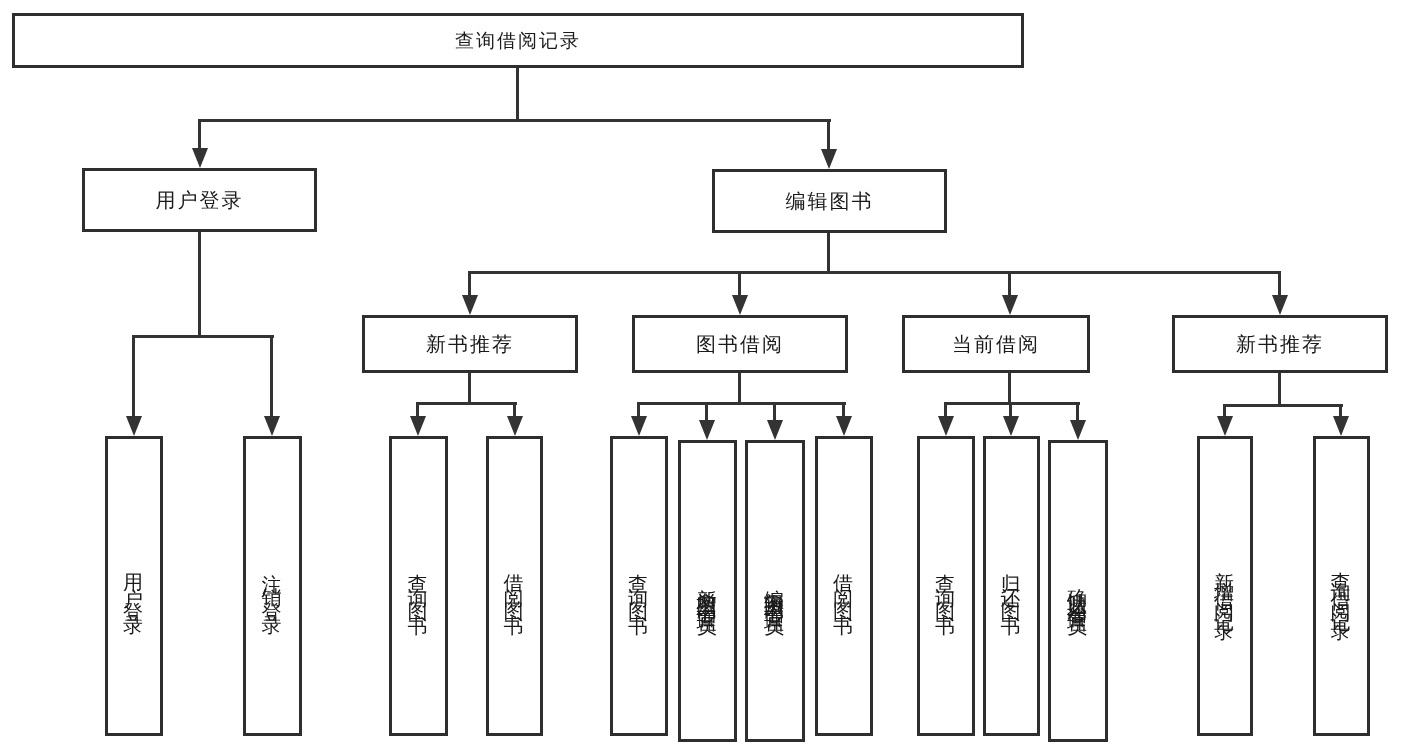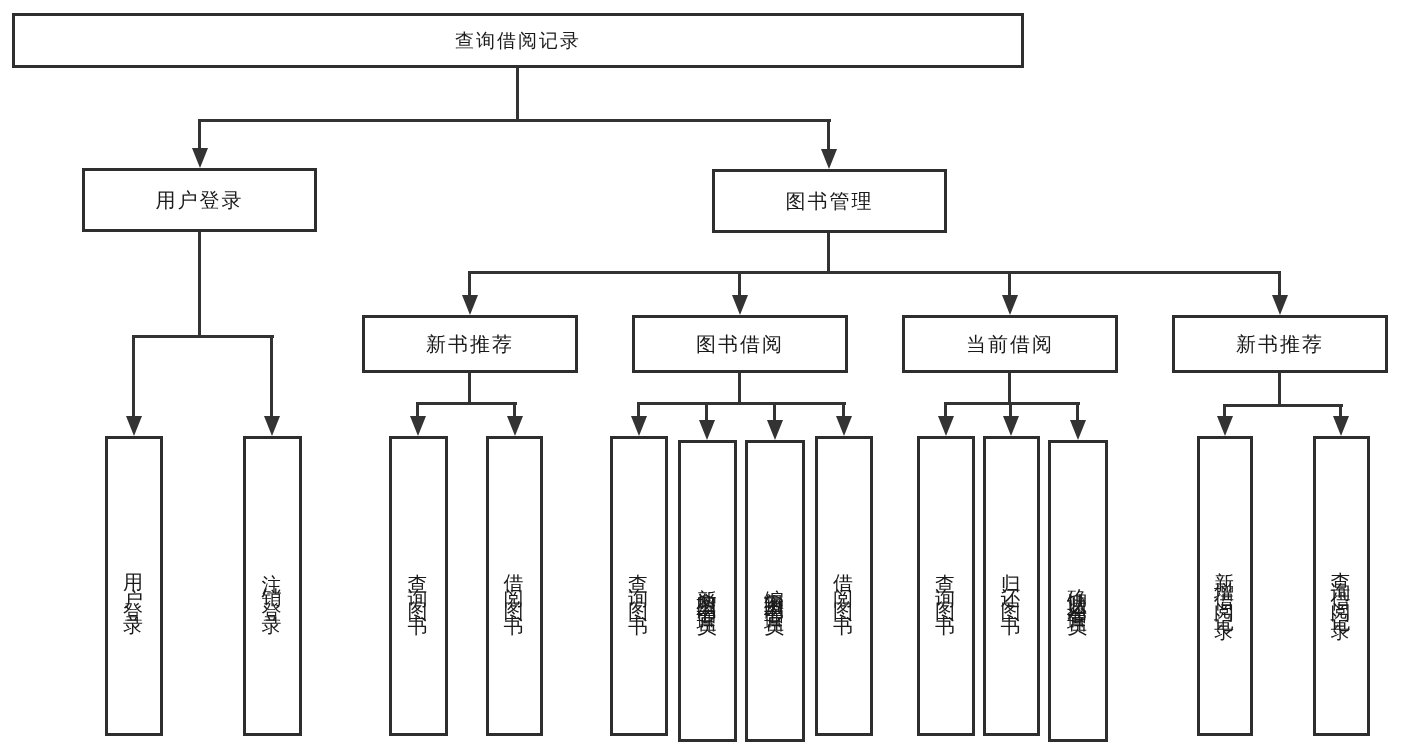--- a/index.html
+++ b/index.html
@@ -43,21 +43,21 @@
   <div class="box root" style="left:12px;top:13px;width:1012px;height:55px">查询借阅记录</div>
 
   <div class="vline" style="left:516px;top:68px;height:54px"></div>
   <div class="hline" style="left:198px;top:119px;width:633px"></div>
   <div class="vline" style="left:198px;top:119px;height:29px"></div>
   <div class="arrow" style="left:192px;top:148px"></div>
   <div class="vline" style="left:827px;top:119px;height:30px"></div>
   <div class="arrow" style="left:821px;top:149px"></div>
 
   <div class="box" style="left:82px;top:168px;width:235px;height:64px">用户登录</div>
-  <div class="box" style="left:712px;top:169px;width:235px;height:64px">图书管理</div>
+  <div class="box" style="left:712px;top:169px;width:235px;height:64px">编辑图书</div>
 
   <div class="vline" style="left:198px;top:232px;height:106px"></div>
   <div class="hline" style="left:132px;top:335px;width:142px"></div>
   <div class="vline" style="left:132px;top:335px;height:81px"></div>
   <div class="arrow" style="left:126px;top:416px"></div>
   <div class="vline" style="left:270px;top:335px;height:81px"></div>
   <div class="arrow" style="left:264px;top:416px"></div>
 
   <div class="vline" style="left:827px;top:233px;height:41px"></div>
   <div class="hline" style="left:468px;top:271px;width:813px"></div>
@@ -65,21 +65,21 @@
   <div class="arrow" style="left:462px;top:295px"></div>
   <div class="vline" style="left:738px;top:271px;height:24px"></div>
   <div class="arrow" style="left:732px;top:295px"></div>
   <div class="vline" style="left:1008px;top:271px;height:24px"></div>
   <div class="arrow" style="left:1002px;top:295px"></div>
   <div class="vline" style="left:1278px;top:271px;height:24px"></div>
   <div class="arrow" style="left:1272px;top:295px"></div>
 
   <div class="box" style="left:632px;top:315px;width:216px;height:58px">图书借阅</div>
   <div class="box" style="left:362px;top:315px;width:216px;height:58px">新书推荐</div>
-  <div class="box" style="left:902px;top:315px;width:216px;height:58px">当前借阅</div>
+  <div class="box" style="left:902px;top:315px;width:188px;height:58px">当前借阅</div>
   <div class="box" style="left:1172px;top:315px;width:216px;height:58px">新书推荐</div>
 
   <div class="vline" style="left:468px;top:373px;height:31px"></div>
   <div class="hline" style="left:416px;top:402px;width:101px"></div>
   <div class="vline" style="left:416px;top:402px;height:14px"></div>
   <div class="arrow" style="left:410px;top:416px"></div>
   <div class="vline" style="left:513px;top:402px;height:14px"></div>
   <div class="arrow" style="left:507px;top:416px"></div>
 
   <div class="vline" style="left:738px;top:373px;height:31px"></div>

